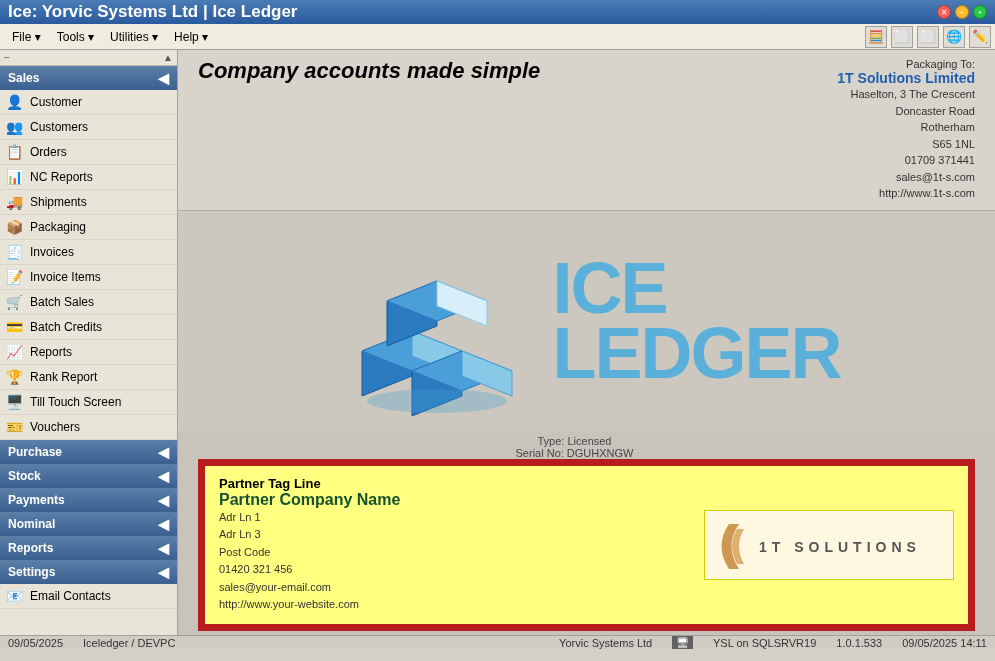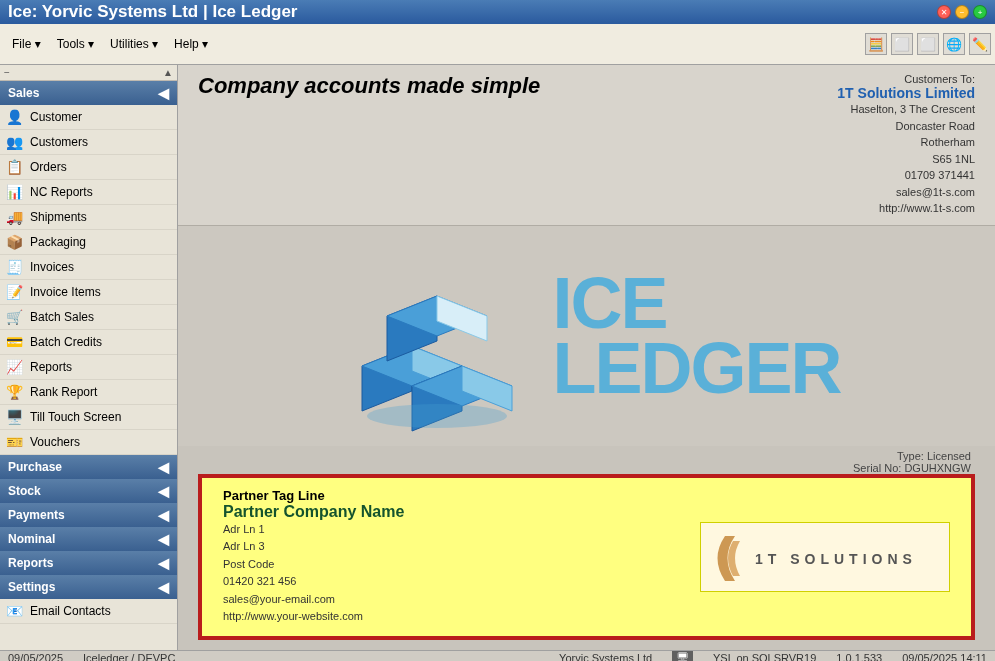--- a/index.html
+++ b/index.html
@@ -26,21 +26,21 @@
     .win-btn.maximize { background: #28ca41; }
 
     
     #menu-bar {
       background: #f0ece0;
       border-bottom: 1px solid #a0a0a0;
       padding: 2px 4px;
       display: flex;
       align-items: center;
       justify-content: space-between;
-      height: 41px;
+      height: 26px;
     }
     .menu-items { display: flex; gap: 0; }
     .menu-item {
       padding: 2px 8px;
       font-size: 12px;
       cursor: pointer;
       color: #000;
     }
     .toolbar-icons { display: flex; gap: 4px; align-items: center; }
     .toolbar-icon {
@@ -157,22 +157,22 @@
     #ice-logo-container {
       display: flex;
       align-items: center;
       gap: 20px;
     }
 
     
     #partner-section {
       background: #ffff80;
       margin: 0 20px 10px 20px;
-      padding: 10px 21px;
-      border: 4px solid #b91c1c;
+      padding: 10px 14px;
+      border: 7px solid #b91c1c;
       display: flex;
       align-items: center;
       gap: 20px;
     }
     .partner-info { flex: 1; }
     .partner-tag { font-weight: bold; font-size: 13px; color: #000; }
     .partner-name { font-weight: bold; font-size: 16px; color: #14532d; }
     .partner-detail { font-size: 11px; color: #333; line-height: 1.6; }
     .partner-logo {
       width: 250px; height: 70px;
@@ -222,21 +222,21 @@
     }
     .logo-ledger-text {
       font-size: 72px;
       font-weight: 900;
       color: #5ab0d8;
       line-height: 0.9;
       letter-spacing: -2px;
     }
 
     .type-info {
-      text-align: right;
+      text-align: center;
       padding: 4px 24px 0 0;
       font-size: 11px;
       color: #444;
     }
   </style>
 </head>
 <body>
 
 <div id="title-bar">
   <span class="title-text">Ice: Yorvic Systems Ltd | Ice Ledger</span>
@@ -368,21 +368,21 @@
       <span>Email Contacts</span>
     </div>
 
   </div>
 
   <div id="content-area">
 
     <div id="header-section">
       <div class="company-tagline">Company accounts made simple</div>
       <div class="registered-section">
-        <div class="registered-label">Customers To:</div>
+        <div class="registered-label">Packaging To:</div>
         <div class="company-name-reg">1T Solutions Limited</div>
         <div class="reg-detail">Haselton, 3 The Crescent</div>
         <div class="reg-detail">Doncaster Road</div>
         <div class="reg-detail">Rotherham</div>
         <div class="reg-detail">S65 1NL</div>
         <div class="reg-detail">01709 371441</div>
         <div class="reg-detail">sales@1t-s.com</div>
         <div class="reg-detail">http://www.1t-s.com</div>
       </div>
     </div>

